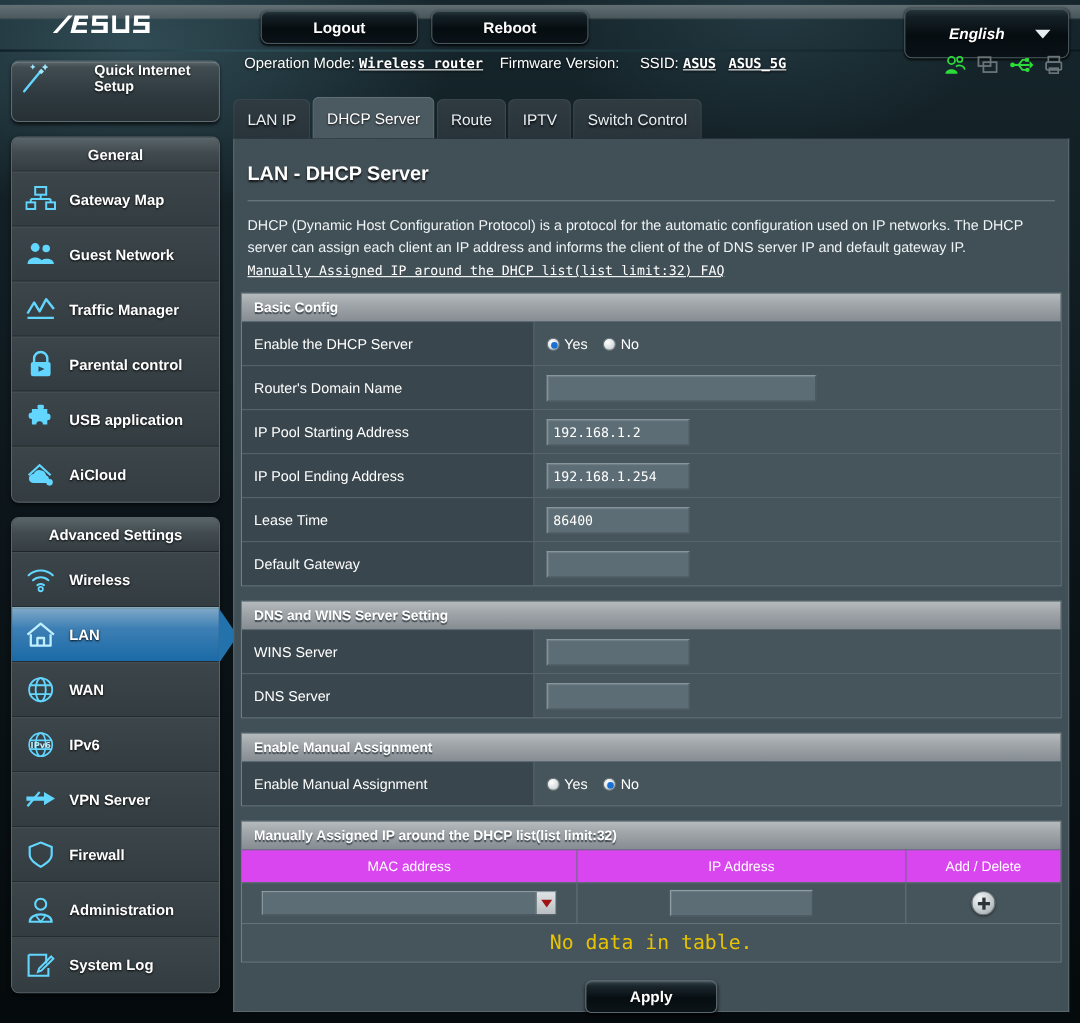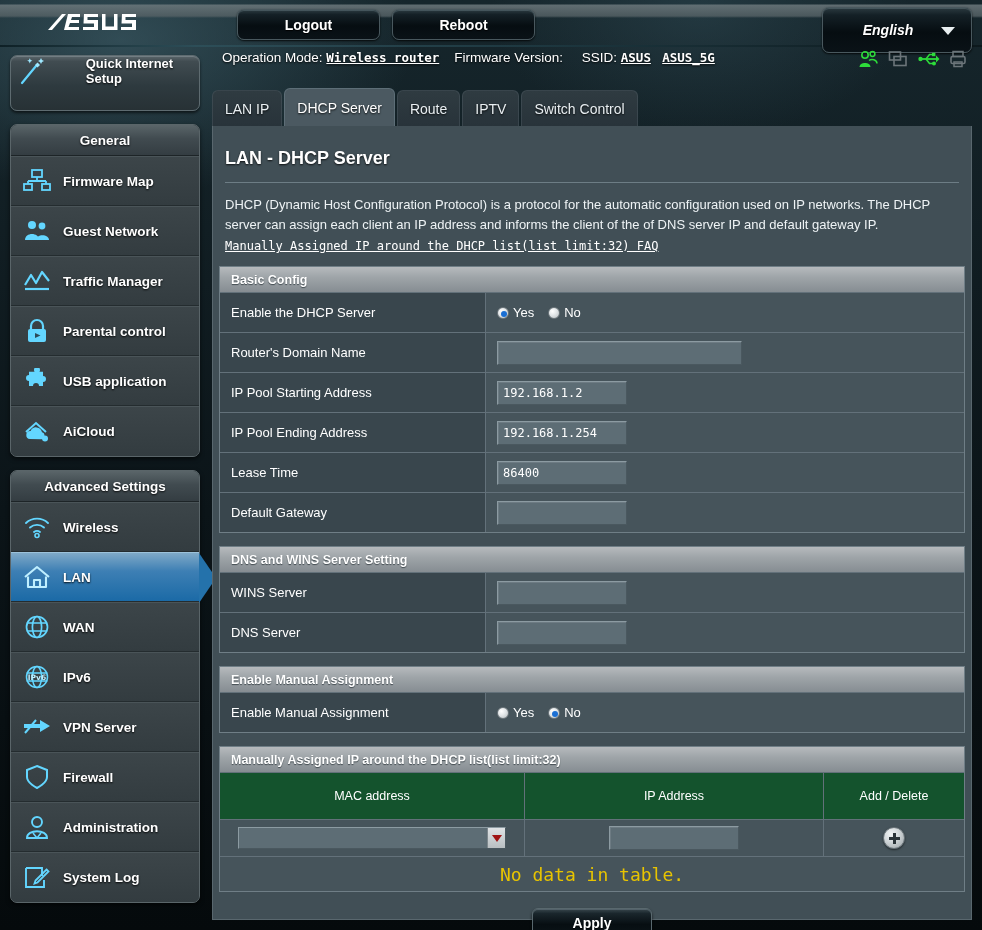--- a/index.html
+++ b/index.html
@@ -318,22 +318,22 @@
     content: "";
     position: absolute; left: 3px; top: 3px;
     width: 6px; height: 6px; border-radius: 50%;
     background: #1a6fd4;
   }
   .rlabel { color: #ffffff; font-size: 13px; }
 
   
   .tbl-head {
     display: flex;
-    height: 47px;
-    background: #14532d;
+    height: 30px;
+    background: #d946ef;
     border-top: 1px solid #63717a;
   }
   .tbl-head .th {
     display: flex; align-items: center; justify-content: center;
     font-size: 12.5px; color: #ffffff;
     border-right: 1px solid #63717a;
   }
   .tbl-head .th:last-child { border-right: none; }
   .th-mac { width: 305px; }
   .th-ip  { width: 299px; }
@@ -524,21 +524,21 @@
         <span class="mi-icon">
           <svg width="28" height="26" viewBox="0 0 28 26">
             <g fill="none" stroke="#63d6ff" stroke-width="1.8">
               <rect x="9" y="2" width="10" height="7"></rect>
               <path d="M14 9 L14 13 M5 13 L23 13 M5 13 L5 16 M23 13 L23 16"></path>
               <rect x="1" y="16" width="8" height="6"></rect>
               <rect x="19" y="16" width="8" height="6"></rect>
             </g>
           </svg>
         </span>
-        <span class="mi-label">Firmware Map</span>
+        <span class="mi-label">Gateway Map</span>
       </div>
 
       <div class="menu-item">
         <span class="mi-icon">
           <svg width="28" height="26" viewBox="0 0 28 26">
             <g fill="#63d6ff">
               <circle cx="9" cy="7" r="4"></circle>
               <path d="M2 22 C2 14 16 14 16 22 Z"></path>
               <circle cx="19" cy="8" r="3.4"></circle>
               <path d="M13 22 C13 15.5 26 15.5 26 22 Z"></path>

